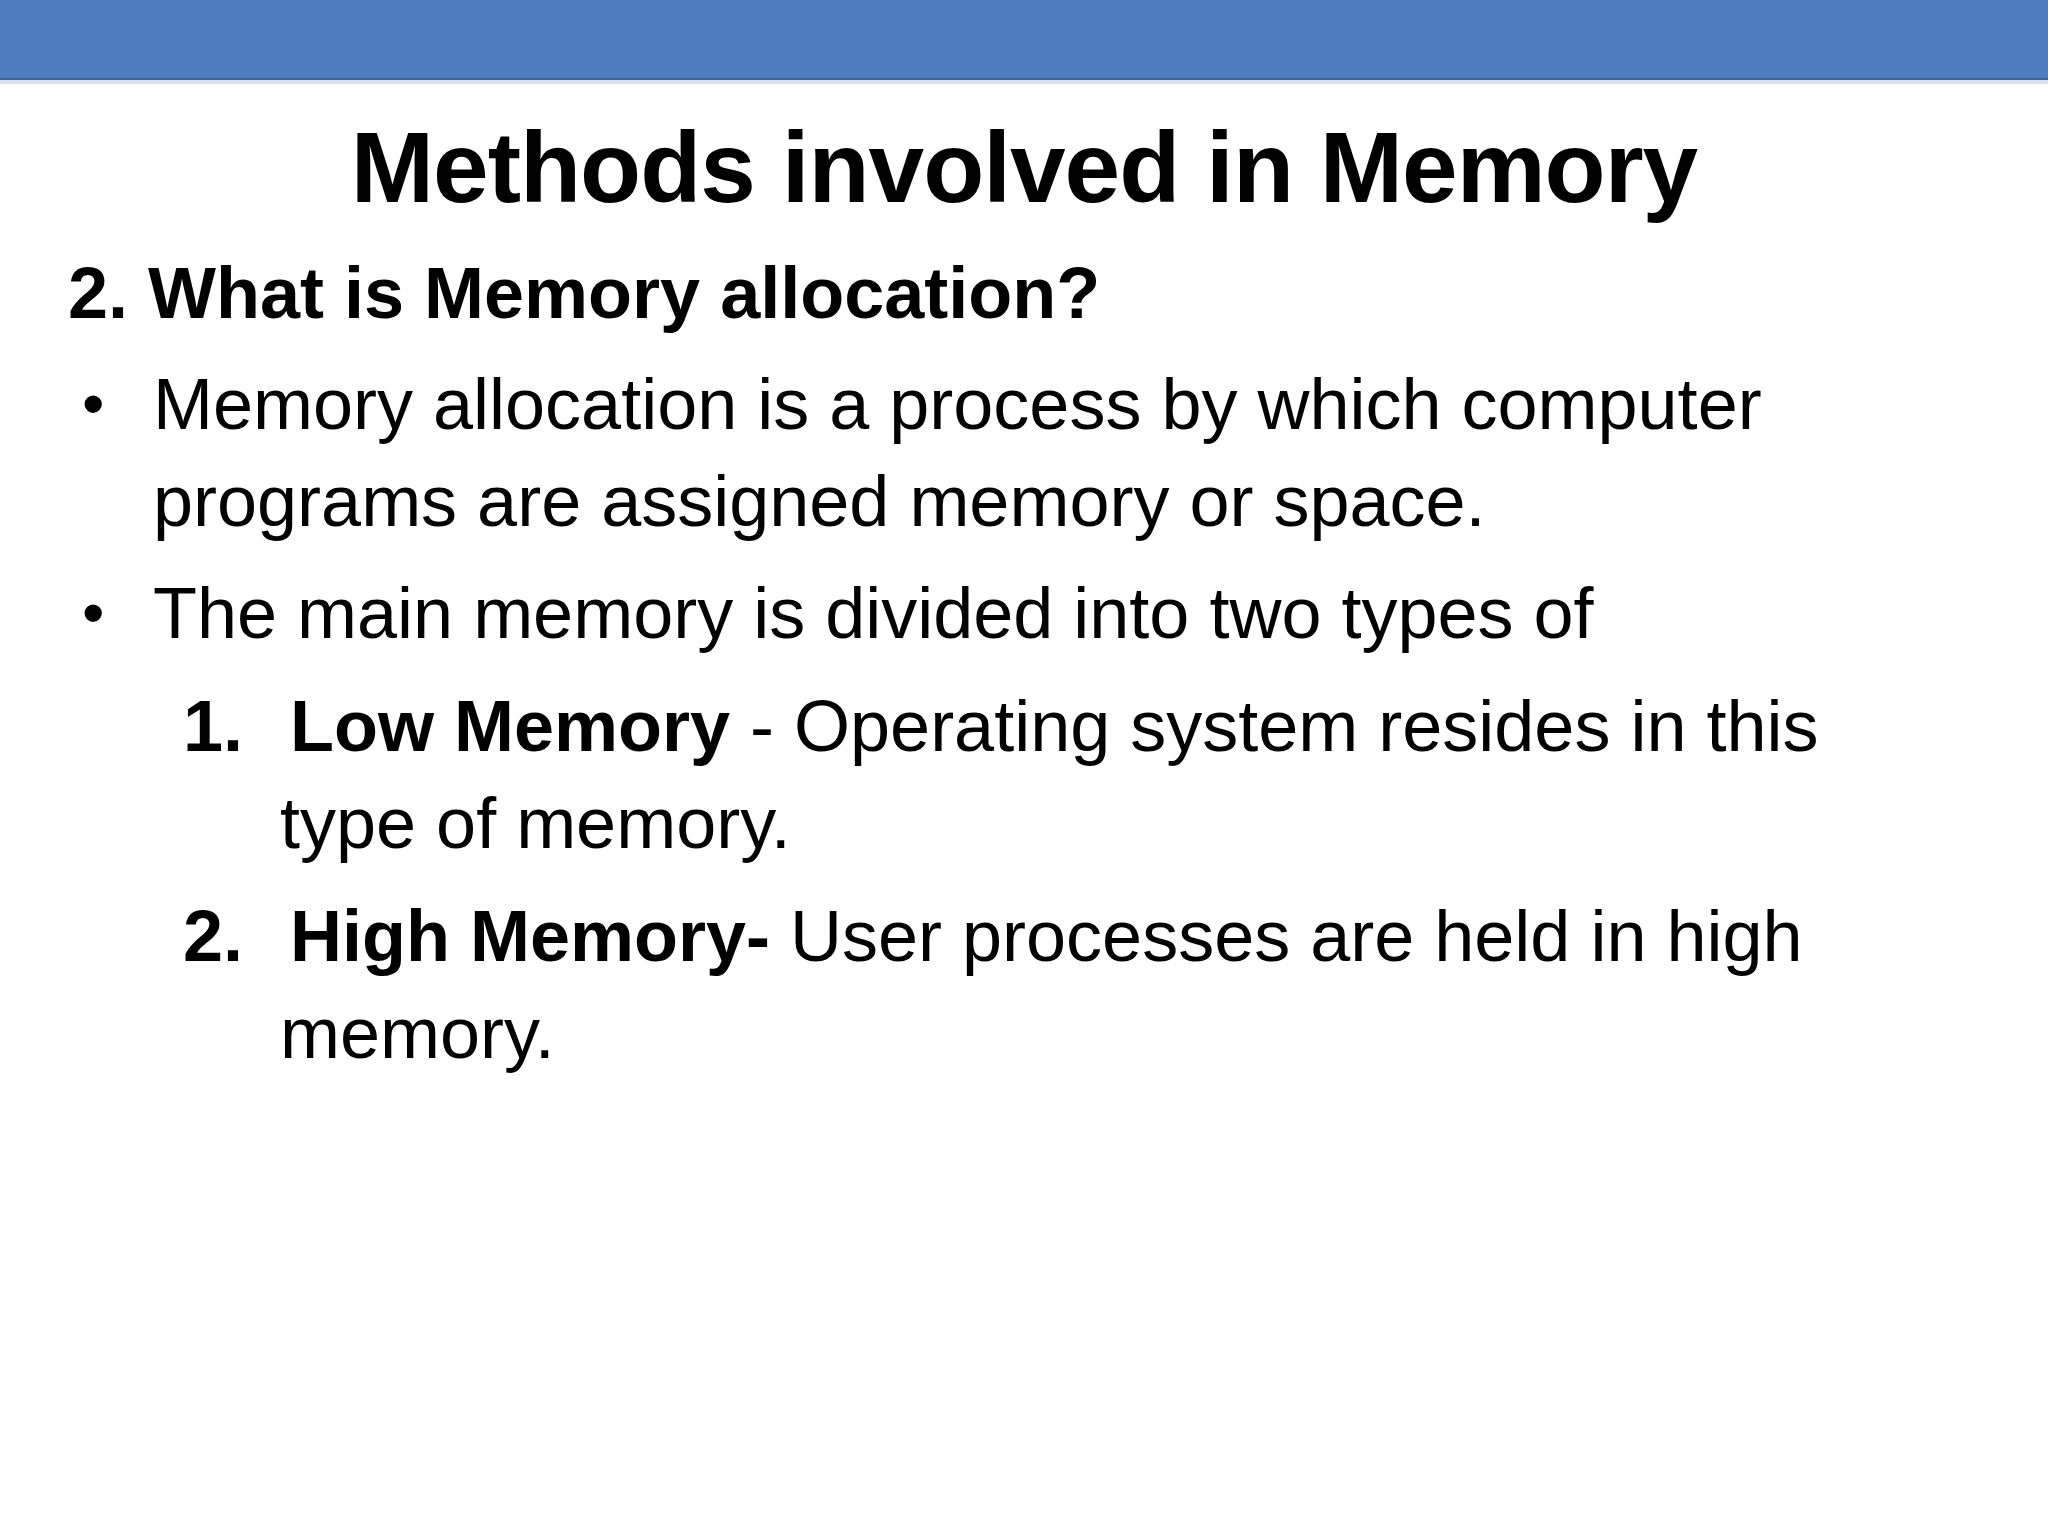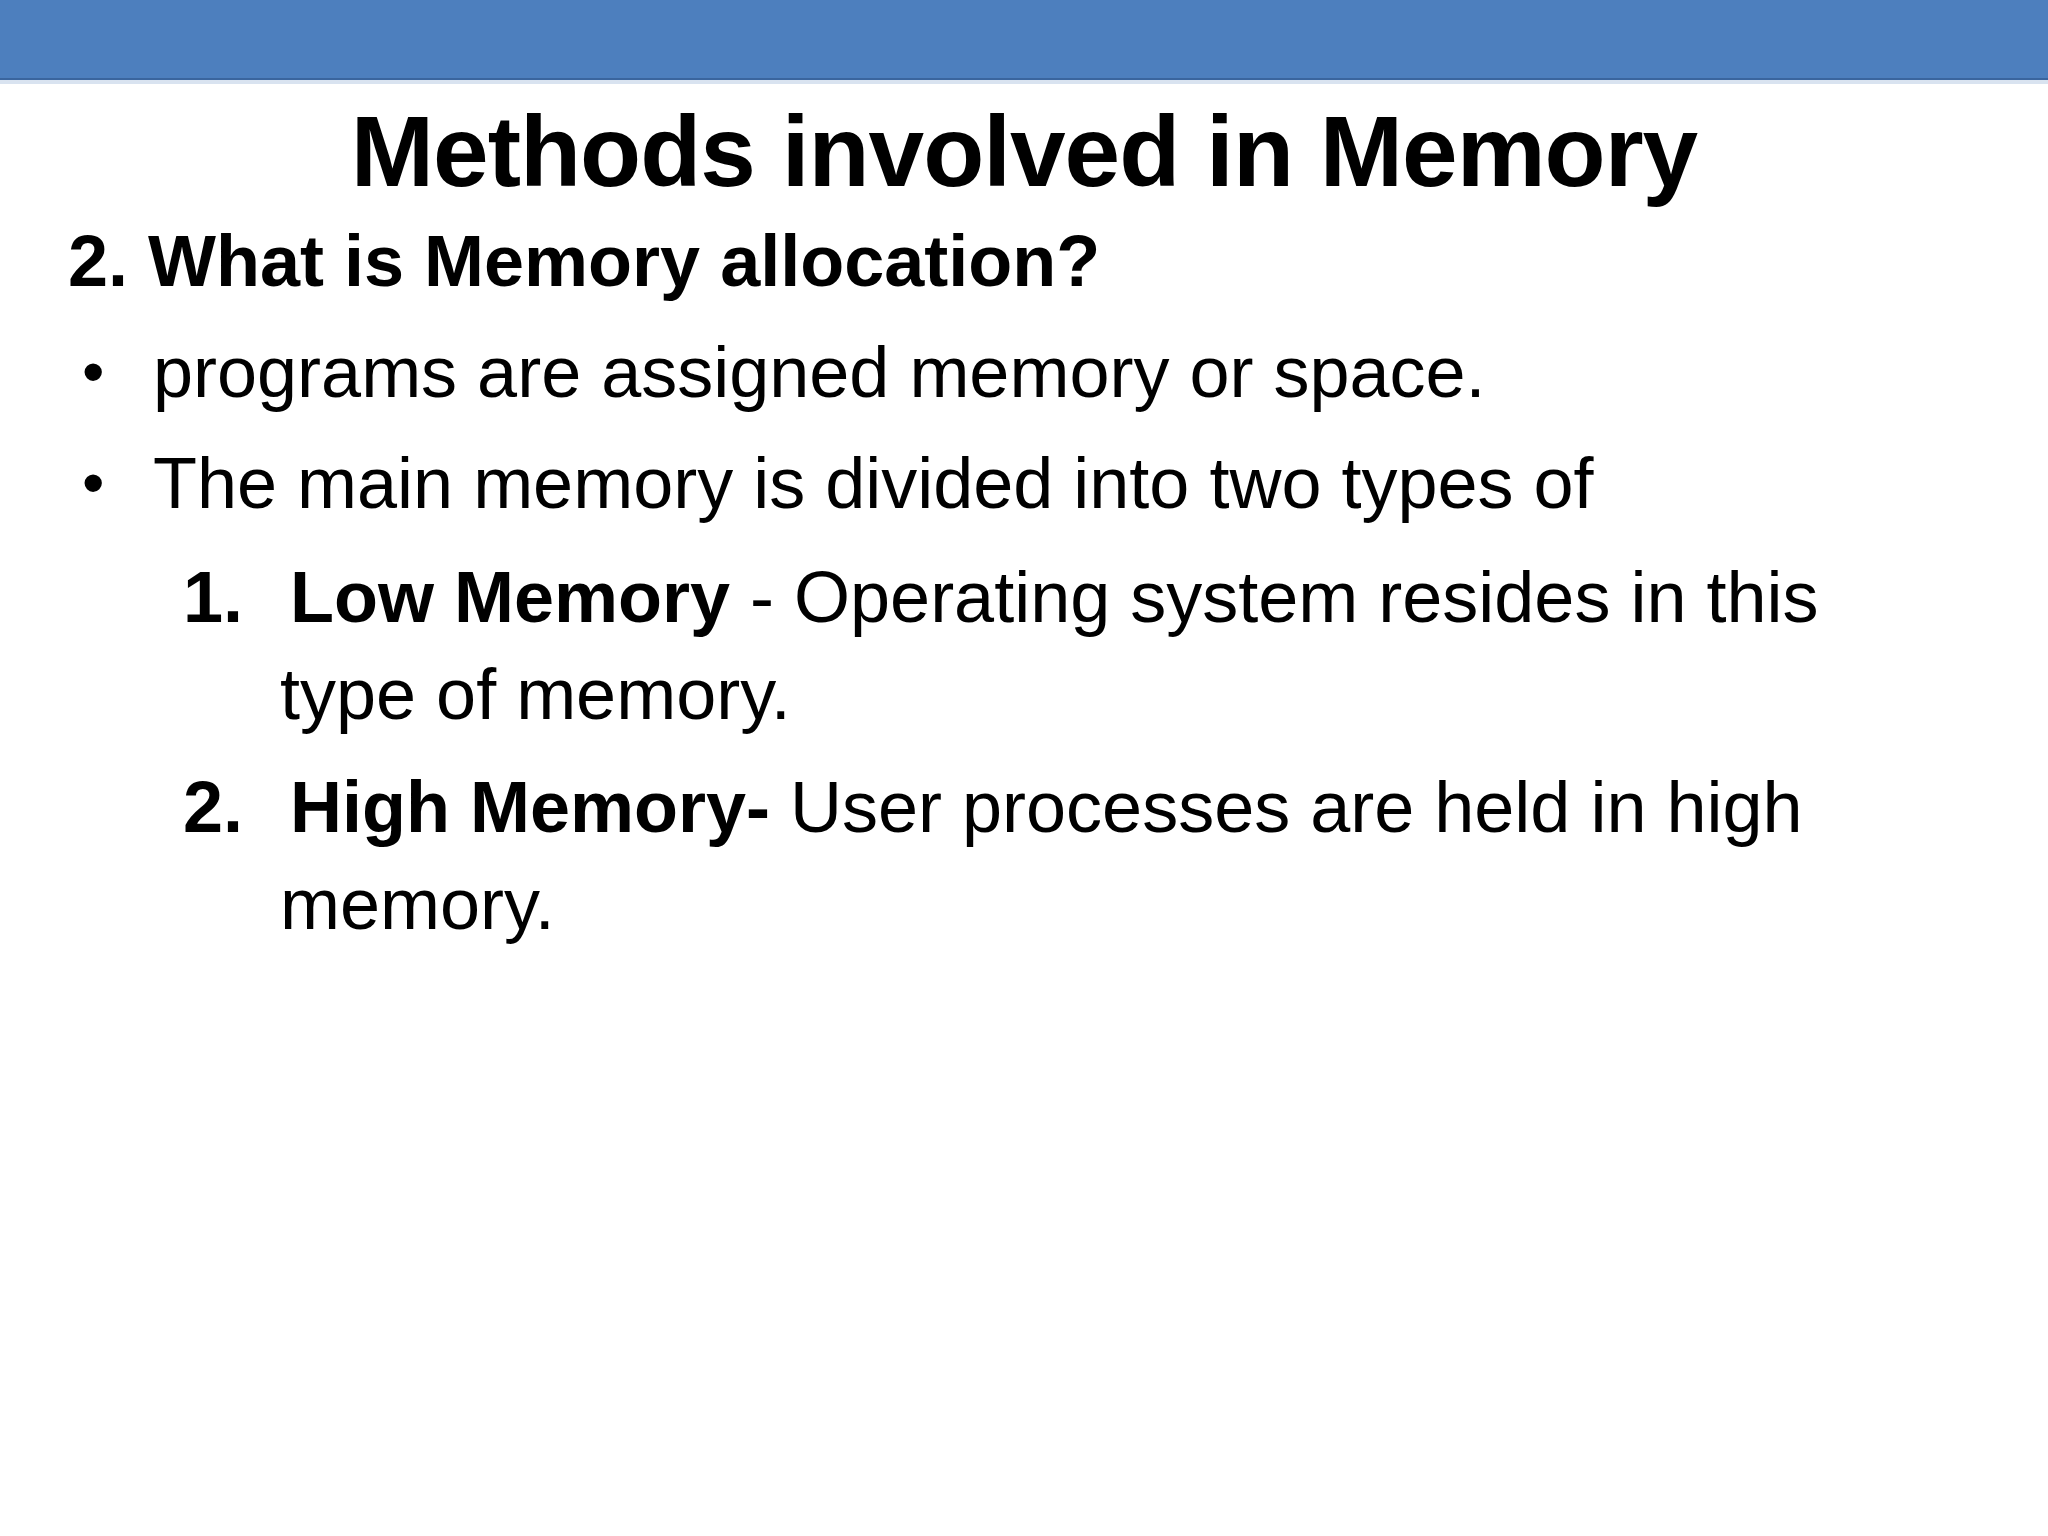--- a/index.html
+++ b/index.html
@@ -22,21 +22,21 @@
     background: var(--header-bar, #4d7fbe);
     border-bottom: 2px solid var(--header-bar-edge, #3a659e);
   }
   .header-bar-light {
     width: 100%;
     height: 4px;
     background: var(--header-bar-light, #d9e3f0);
   }
   .title {
     margin: 0;
-    padding: 0;
+    padding: 16px;
     text-align: center;
     font-size: 100px;
     font-weight: bold;
     line-height: 1.35;
     letter-spacing: -1px;
   }
   .t-line { display: block; }
   .content {
     margin-top: -6px;
     padding-left: 68px;
@@ -85,20 +85,21 @@
   <h1 class="title">
     <span class="t-line">Methods involved in Memory</span>
   </h1>
 
   <div class="content">
 
     <p class="heading">2. What is Memory allocation?</p>
 
     <div class="bullet-item">
       <span class="dot">•</span>
+      <span class="line">Memory allocation is a process by which computer</span>
       <span class="line">programs are assigned memory or space.</span>
     </div>
 
     <div class="bullet-item">
       <span class="dot">•</span>
       <span class="line">The main memory is divided into two types of</span>
     </div>
 
     <div class="num-item">
       <span class="num">1.</span>

